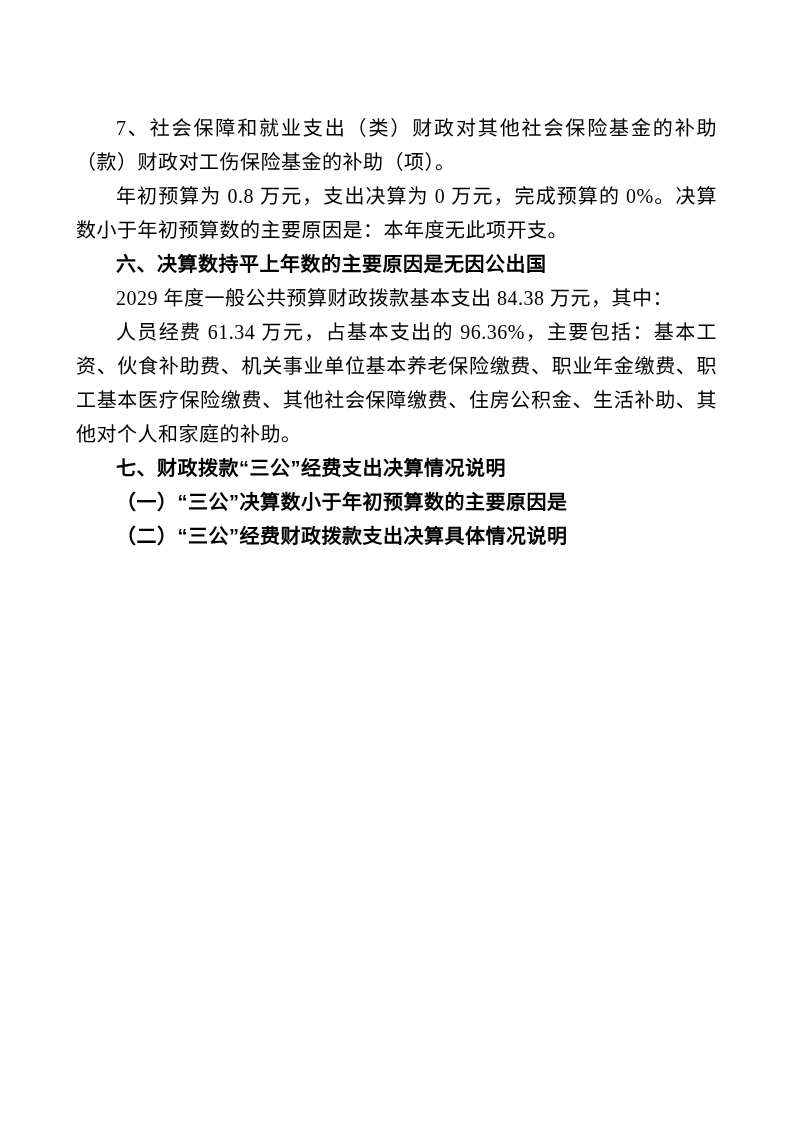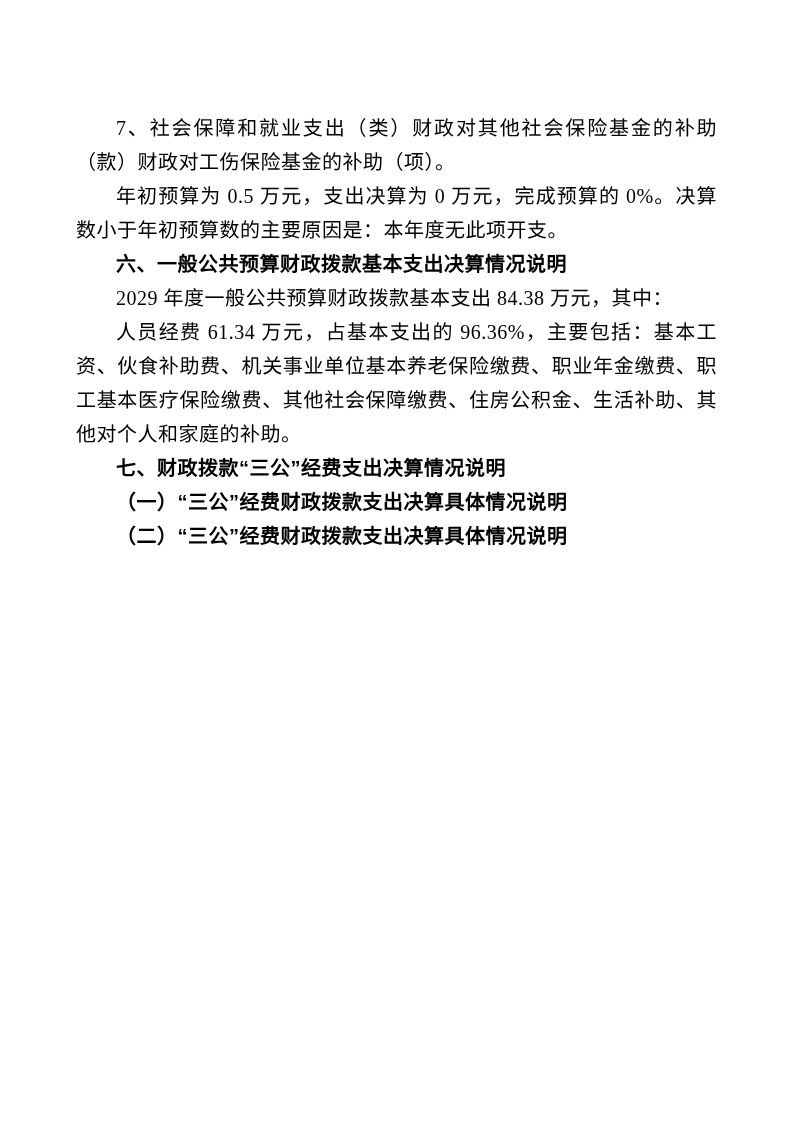--- a/index.html
+++ b/index.html
@@ -46,31 +46,31 @@
   }
 </style>
 </head>
 <body>
 
 <div class="page">
   <div class="doc-body">
 
     <p class="para">7、社会保障和就业支出（类）财政对其他社会保险基金的补助（款）财政对工伤保险基金的补助（项）。</p>
 
-    <p class="para">年初预算为 0.5 万元，支出决算为 0 万元，完成预算的 0%。决算数小于年初预算数的主要原因是：本年度无此项开支。</p>
+    <p class="para">年初预算为 0.8 万元，支出决算为 0 万元，完成预算的 0%。决算数小于年初预算数的主要原因是：本年度无此项开支。</p>
 
-    <h2 class="heading">六、一般公共预算财政拨款基本支出决算情况说明</h2>
+    <h2 class="heading">六、决算数持平上年数的主要原因是无因公出国</h2>
 
     <p class="para">2029 年度一般公共预算财政拨款基本支出 84.38 万元，其中：</p>
 
     <p class="para">人员经费 61.34 万元，占基本支出的 96.36%，主要包括：基本工资、伙食补助费、机关事业单位基本养老保险缴费、职业年金缴费、职工基本医疗保险缴费、其他社会保障缴费、住房公积金、生活补助、其他对个人和家庭的补助。</p>
 
 
     <h2 class="heading">七、财政拨款“三公”经费支出决算情况说明</h2>
 
-    <h2 class="heading">（一）“三公”经费财政拨款支出决算具体情况说明</h2>
+    <h2 class="heading">（一）“三公”决算数小于年初预算数的主要原因是</h2>
 
 
     <h2 class="heading">（二）“三公”经费财政拨款支出决算具体情况说明</h2>
 
 
   </div>
 </div>
 
 </body></html>

